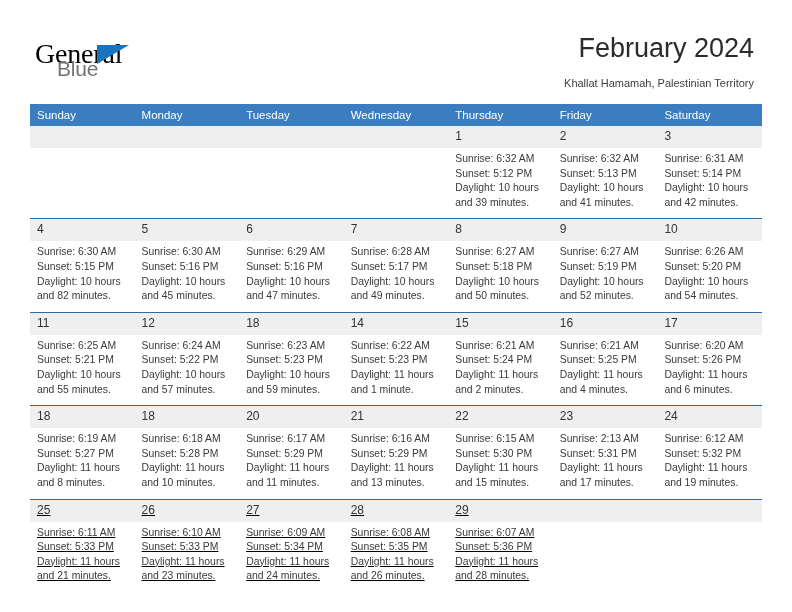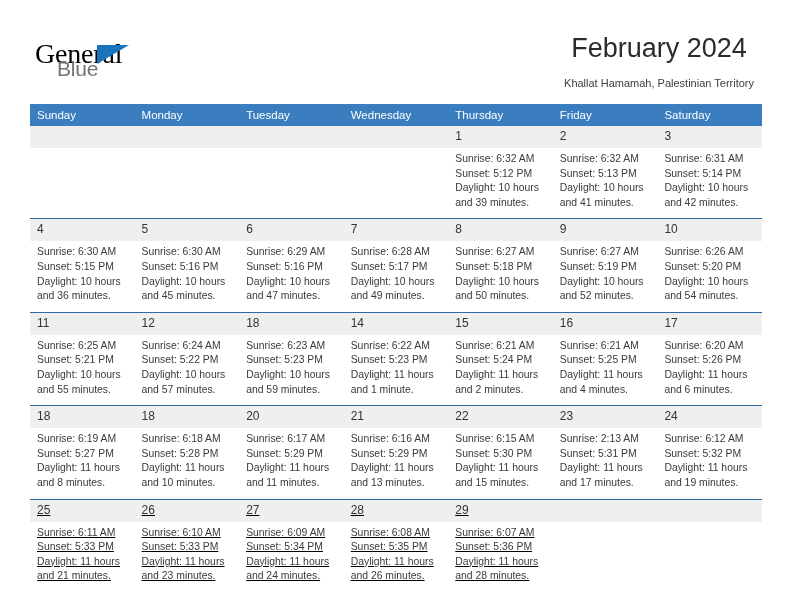--- a/index.html
+++ b/index.html
@@ -59,21 +59,21 @@
     width: 0;
     height: 0;
     border-left: 32px solid #1a74bb;
     border-bottom: 19px solid transparent;
   }
 
   .title-block {
     position: absolute;
     right: 38px;
     top: 32px;
-    text-align: center;
+    text-align: right;
   }
   .month-year {
     font-size: 27px;
     color: #2b2b2b;
     font-weight: normal;
     line-height: 33px;
     white-space: nowrap;
   }
   .location {
     font-size: 11px;
@@ -237,21 +237,21 @@
             </div>
           </td>
         </tr>
         <tr class="week">
           <td>
             <span class="daynum">4</span>
             <div class="cellbody">
               <p>Sunrise: 6:30 AM</p>
               <p>Sunset: 5:15 PM</p>
               <p>Daylight: 10 hours</p>
-              <p>and 36 minutes.</p>
+              <p>and 82 minutes.</p>
             </div>
           </td>
           <td>
             <span class="daynum">5</span>
             <div class="cellbody">
               <p>Sunrise: 6:30 AM</p>
               <p>Sunset: 5:16 PM</p>
               <p>Daylight: 10 hours</p>
               <p>and 45 minutes.</p>
             </div>

